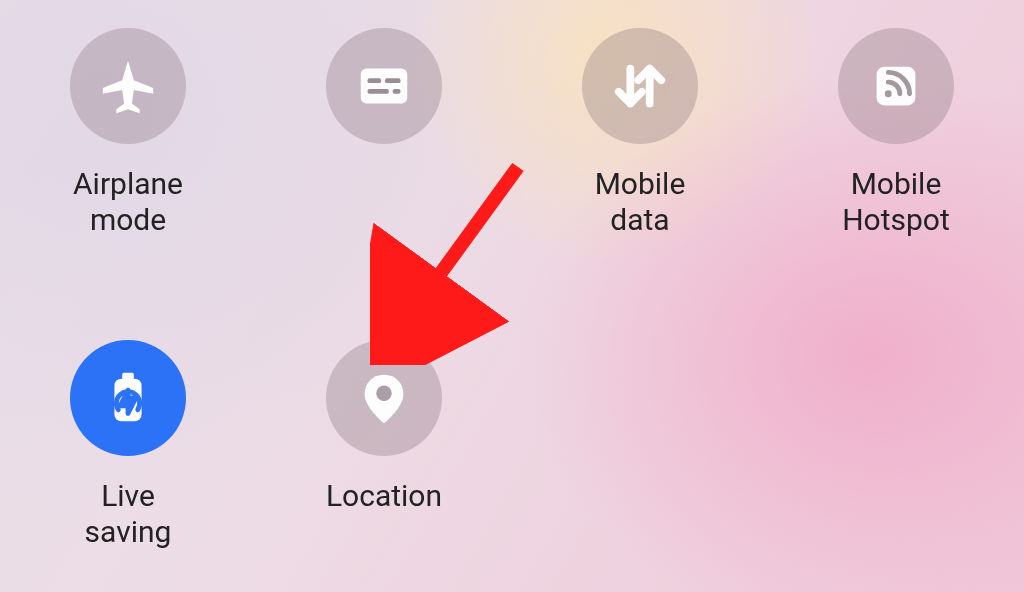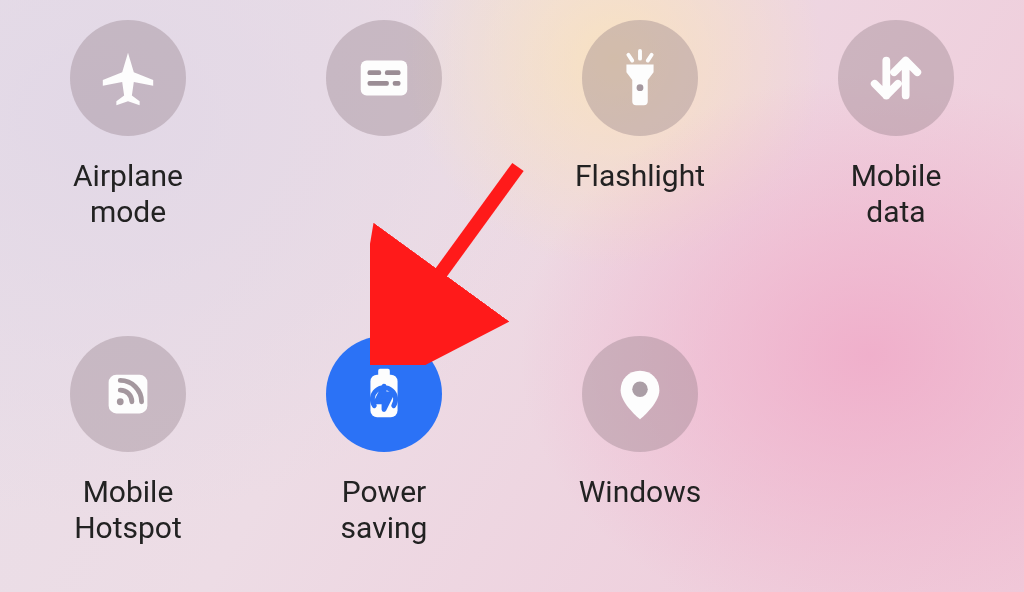--- a/index.html
+++ b/index.html
@@ -13,21 +13,21 @@
       linear-gradient(120deg, #e8dfe8 0%, #eddce5 40%, #f0c8d8 100%);
     position: relative;
   }
   .grid {
     position: absolute; inset: 0;
     display: grid;
     grid-template-columns: repeat(4, 1fr);
     grid-template-rows: repeat(2, 1fr);
     align-items: start;
     justify-items: center;
-    padding-top: 20px;
+    padding-top: 28px;
     row-gap: 60px;
   }
   .tile {
     display: flex; flex-direction: column; align-items: center;
     width: 220px;
   }
   .circle {
     width: 116px; height: 116px; border-radius: 50%;
     display: flex; align-items: center; justify-content: center;
     background: rgba(140,120,130,0.35);
@@ -69,32 +69,20 @@
         <svg viewBox="0 0 64 64">
           <rect class="icon-fill" x="8" y="14" width="48" height="36" rx="6"></rect>
           <rect x="15" y="24" width="14" height="5" rx="2" fill="#9b8d95"></rect>
           <rect x="33" y="24" width="16" height="5" rx="2" fill="#9b8d95"></rect>
           <rect x="15" y="35" width="22" height="5" rx="2" fill="#9b8d95"></rect>
           <rect x="41" y="35" width="8" height="5" rx="2" fill="#9b8d95"></rect>
         </svg>
       </div>
     </div>
 
-    <div class="tile">
-      <div class="circle">
-        <svg viewBox="0 0 64 64">
-          <line class="icon-stroke" x1="32" y1="4" x2="32" y2="12" stroke-width="4" stroke-linecap="round"></line>
-          <line class="icon-stroke" x1="20" y1="8" x2="24" y2="14" stroke-width="4" stroke-linecap="round"></line>
-          <line class="icon-stroke" x1="44" y1="8" x2="40" y2="14" stroke-width="4" stroke-linecap="round"></line>
-          <path class="icon-fill" d="M18 18 H46 V26 L40 34 V56 A4 4 0 0 1 36 60 H28 A4 4 0 0 1 24 56 V34 L18 26 Z"></path>
-          <circle cx="32" cy="42" r="3.5" fill="#a4979e"></circle>
-        </svg>
-      </div>
-      <div class="label">Flashlight</div>
-    </div>
 
     <div class="tile">
       <div class="circle">
         <svg viewBox="0 0 64 64">
           <g class="icon-stroke" stroke-width="8" stroke-linecap="round" stroke-linejoin="round">
             <path d="M22 14 L22 50 M10 38 L22 50 L34 38"></path>
             <path d="M42 50 L42 14 M30 26 L42 14 L54 26"></path>
           </g>
         </svg>
       </div>
@@ -121,32 +109,32 @@
       <div class="circle active">
         <svg viewBox="0 0 64 64">
           <rect class="icon-fill" x="18" y="12" width="28" height="44" rx="7"></rect>
           <rect class="icon-fill" x="26" y="6" width="12" height="8" rx="2"></rect>
           <g fill="none" stroke="#2b72f6" stroke-width="5" stroke-linejoin="round" stroke-linecap="round">
             <path d="M32 24 L24 40 H32 L32 48 L40 32 H32 Z" fill="#2b72f6"></path>
             <path d="M22 44 A12 12 0 1 1 42 44"></path>
           </g>
         </svg>
       </div>
-      <div class="label">Power
+      <div class="label">Live
 saving</div>
     </div>
 
     <div class="tile">
       <div class="circle">
         <svg viewBox="0 0 64 64">
           <path class="icon-fill" d="M32 8 C20 8 12 17 12 28 C12 42 32 58 32 58 C32 58 52 42 52 28 C52 17 44 8 32 8 Z"></path>
           <circle cx="32" cy="27" r="8" fill="#ab9ea6"></circle>
         </svg>
       </div>
-      <div class="label">Windows</div>
+      <div class="label">Location</div>
     </div>
 
 
   </div>
 
   <svg class="annotation-arrow" style="left:370px; top:155px; width:170px; height:210px;" viewBox="0 0 170 210">
     <defs>
       <marker id="ahead" markerWidth="14" markerHeight="14" refX="6" refY="6" orient="auto">
         <path d="M0 0 L12 6 L0 12 Z" fill="#ff1a1a"></path>
       </marker>

